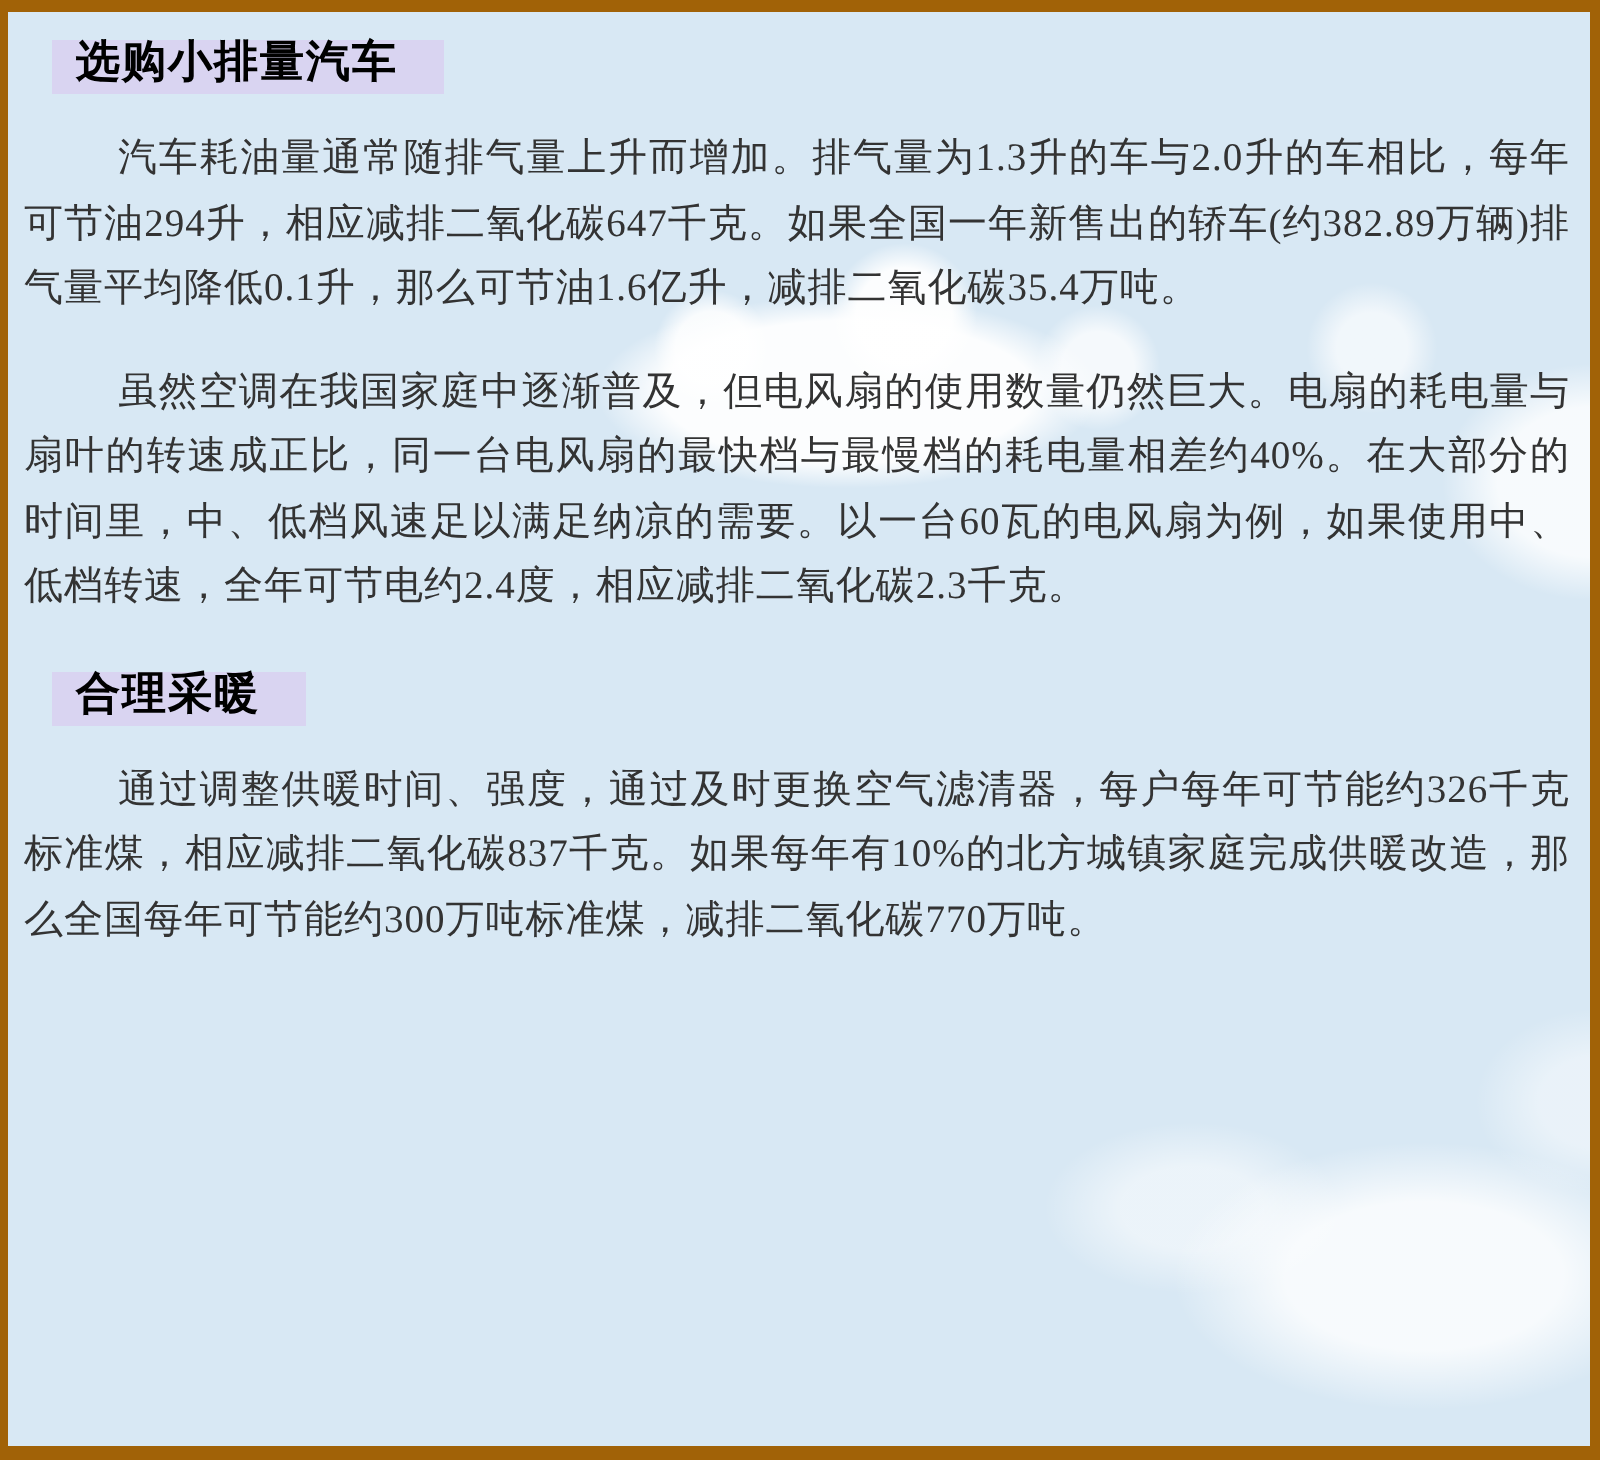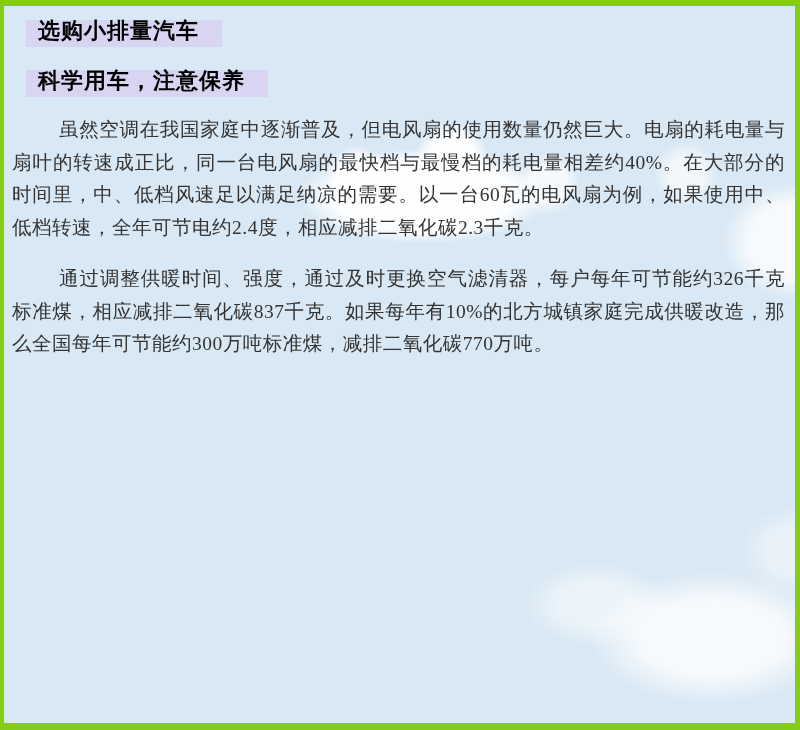--- a/index.html
+++ b/index.html
@@ -4,21 +4,21 @@
 <style>
   html, body {
     margin: 0;
     padding: 0;
     font-family: "Liberation Sans", sans-serif;
   }
   .page {
     position: relative;
     width: 800px;
     height: 730px;
-    background: #84cc16;
+    background: #a16207;
     overflow: hidden;
   }
   
   .sky {
     position: absolute;
     left: 4px;
     top: 6px;
     right: 5px;
     bottom: 7px;
     background-color: #d8e8f4;
@@ -67,29 +67,30 @@
 </style>
 </head>
 <body>
 
 <div class="page">
   <div class="sky">
     <div class="content">
 
       <section class="section">
         <h2 class="section-title"><span class="hl">选购小排量汽车</span></h2>
+        <p class="section-body">汽车耗油量通常随排气量上升而增加。排气量为1.3升的车与2.0升的车相比，每年可节油294升，相应减排二氧化碳647千克。如果全国一年新售出的轿车(约382.89万辆)排气量平均降低0.1升，那么可节油1.6亿升，减排二氧化碳35.4万吨。</p>
       </section>
 
       <section class="section">
-        <h2 class="section-title"><span class="hl">科学用车，注意保养</span></h2>
       </section>
 
       <section class="section">
         <p class="section-body">虽然空调在我国家庭中逐渐普及，但电风扇的使用数量仍然巨大。电扇的耗电量与扇叶的转速成正比，同一台电风扇的最快档与最慢档的耗电量相差约40%。在大部分的时间里，中、低档风速足以满足纳凉的需要。以一台60瓦的电风扇为例，如果使用中、低档转速，全年可节电约2.4度，相应减排二氧化碳2.3千克。</p>
       </section>
 
       <section class="section">
+        <h2 class="section-title"><span class="hl">合理采暖</span></h2>
         <p class="section-body">通过调整供暖时间、强度，通过及时更换空气滤清器，每户每年可节能约326千克标准煤，相应减排二氧化碳837千克。如果每年有10%的北方城镇家庭完成供暖改造，那么全国每年可节能约300万吨标准煤，减排二氧化碳770万吨。</p>
       </section>
 
     </div>
   </div>
 </div>
 
 </body></html>

